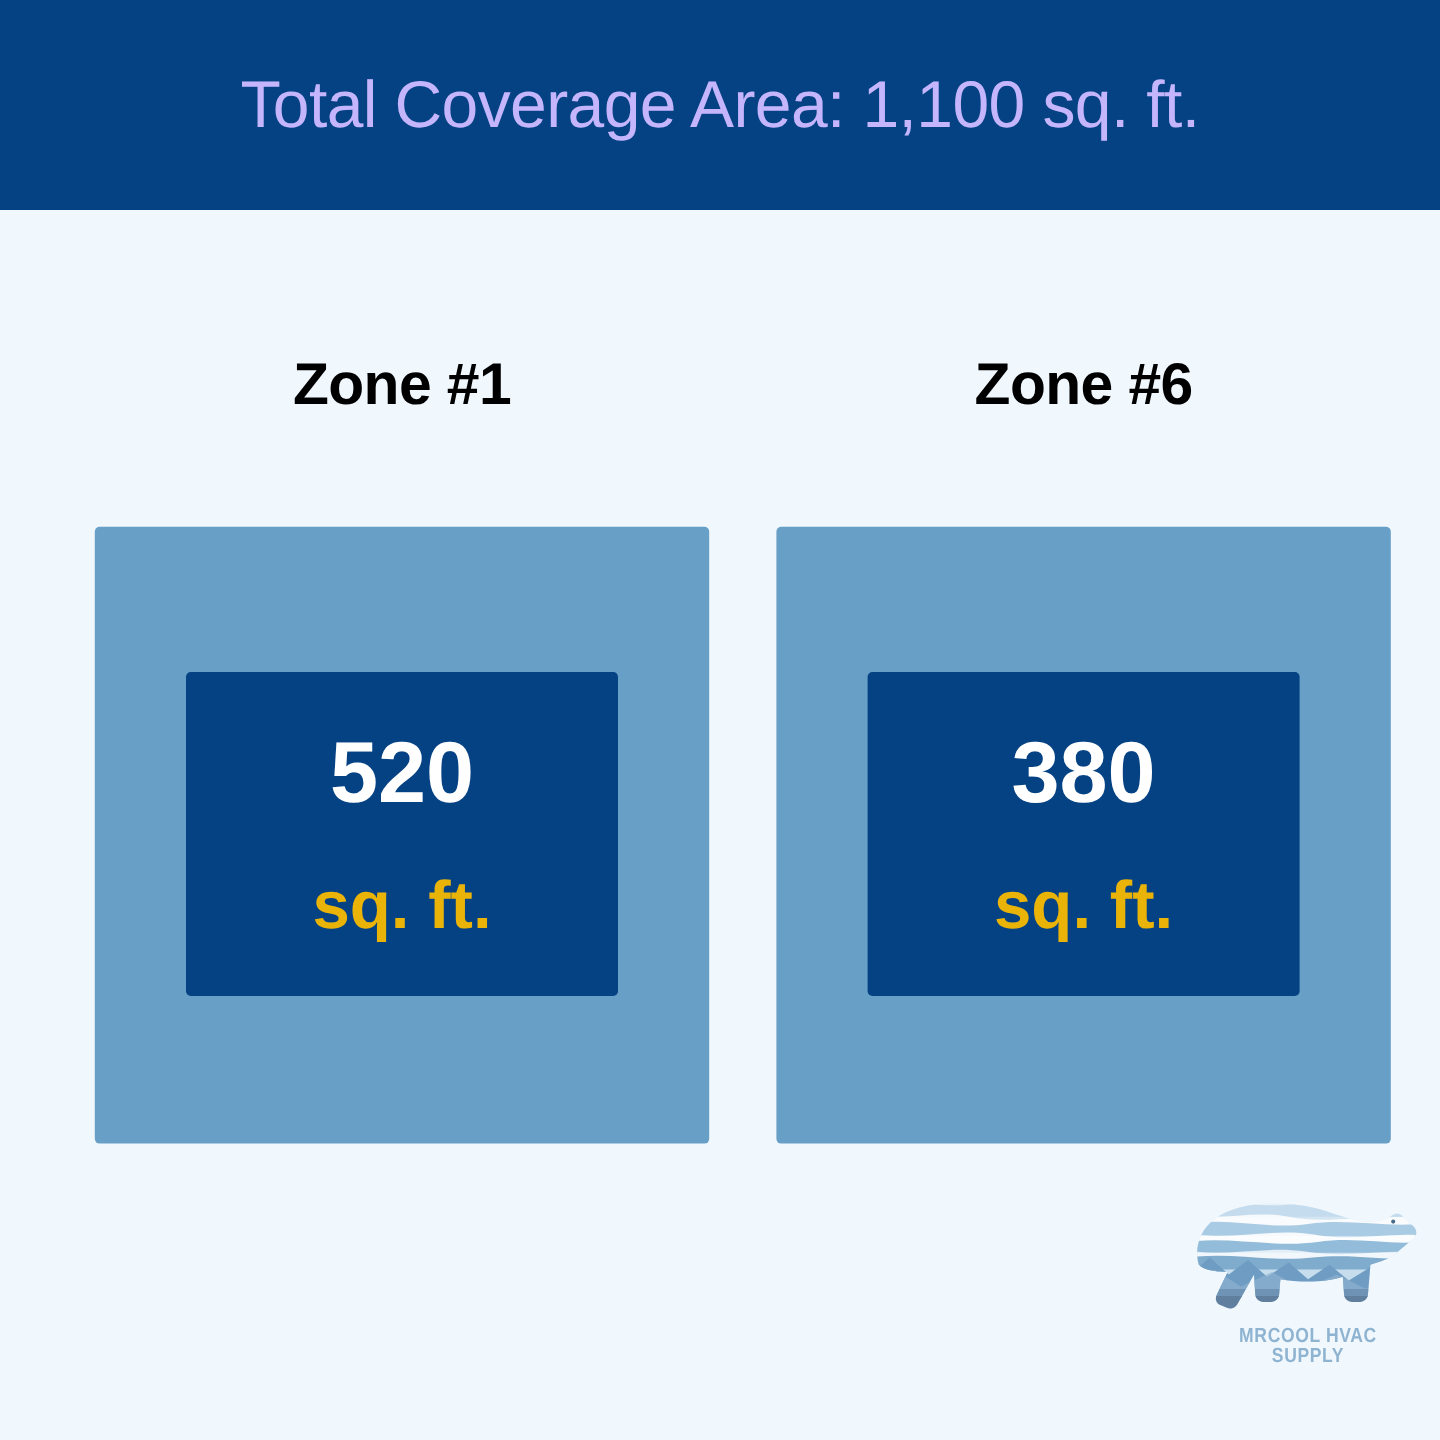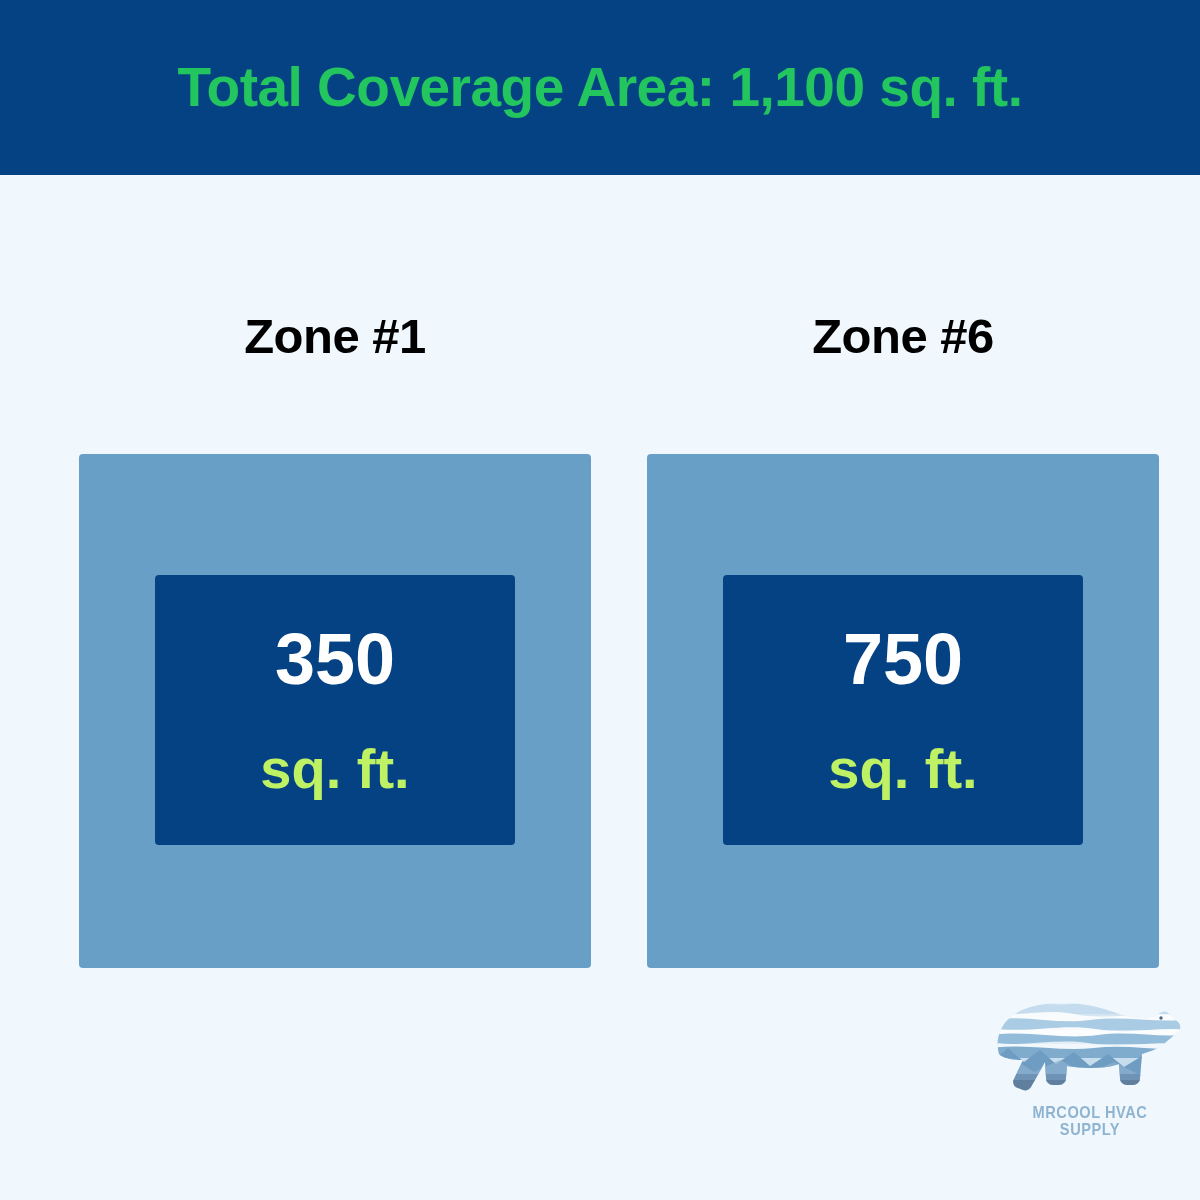--- a/index.html
+++ b/index.html
@@ -30,43 +30,43 @@
     top: 0;
     width: 1200px;
     height: 175px;
     background: #054283;
     display: flex;
     align-items: center;
     justify-content: center;
     box-sizing: border-box;
   }
   .header-title {
-    color: #22c55e;
+    color: #c4b5fd;
     font-size: 55px;
-    font-weight: bold;
+    font-weight: normal;
     letter-spacing: -0.5px;
     line-height: 1.1;
     text-align: center;
     white-space: nowrap;
     margin: 0;
     padding: 0 20px;
   }
 
   
   .zones-row {
     position: absolute;
     left: 0;
     top: 175px;
     width: 1200px;
     height: 800px;
   }
 
   .zone {
     position: absolute;
-    top: 15px;
+    top: 0;
     width: 502px;
     height: 800px;
   }
   .zone-1 { left: 79px; }
   .zone-2 { left: 647px; }
 
   .zone-label {
     position: absolute;
     left: 0;
     top: 122px;
@@ -106,21 +106,21 @@
 
   .zone-value {
     color: #ffffff;
     font-size: 72px;
     font-weight: bold;
     line-height: 1;
     letter-spacing: 0px;
     text-align: center;
   }
   .zone-unit {
-    color: #bef264;
+    color: #eab308;
     font-size: 56px;
     font-weight: bold;
     line-height: 1;
     letter-spacing: 0px;
     text-align: center;
     margin-top: 46px;
   }
 
   
   .logo {
@@ -161,31 +161,31 @@
   <div class="header-banner">
     <div class="header-title">Total Coverage Area: 1,100 sq. ft.</div>
   </div>
 
   <div class="zones-row">
 
     <div class="zone zone-1">
       <div class="zone-label">Zone #1</div>
       <div class="zone-outer-box">
         <div class="zone-inner-box">
-          <div class="zone-value">350</div>
+          <div class="zone-value">520</div>
           <div class="zone-unit">sq. ft.</div>
         </div>
       </div>
     </div>
 
     <div class="zone zone-2">
       <div class="zone-label">Zone #6</div>
       <div class="zone-outer-box">
         <div class="zone-inner-box">
-          <div class="zone-value">750</div>
+          <div class="zone-value">380</div>
           <div class="zone-unit">sq. ft.</div>
         </div>
       </div>
     </div>
 
   </div>
 
   <div class="logo">
     <div class="logo-mark">
       <svg width="200" height="112" viewBox="0 0 200 112" xmlns="http://www.w3.org/2000/svg">

